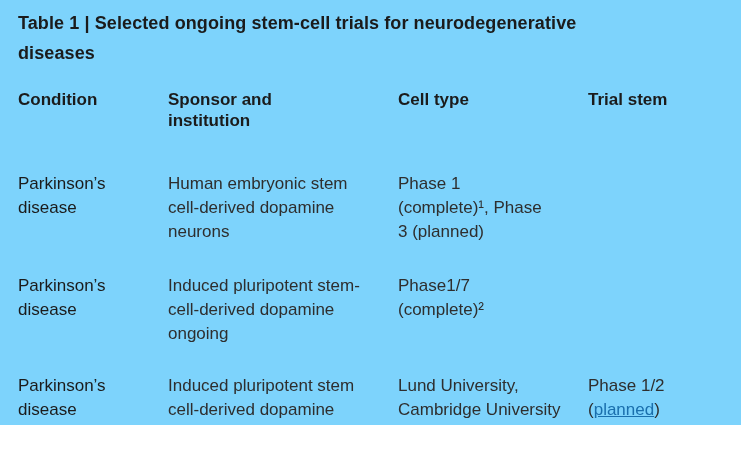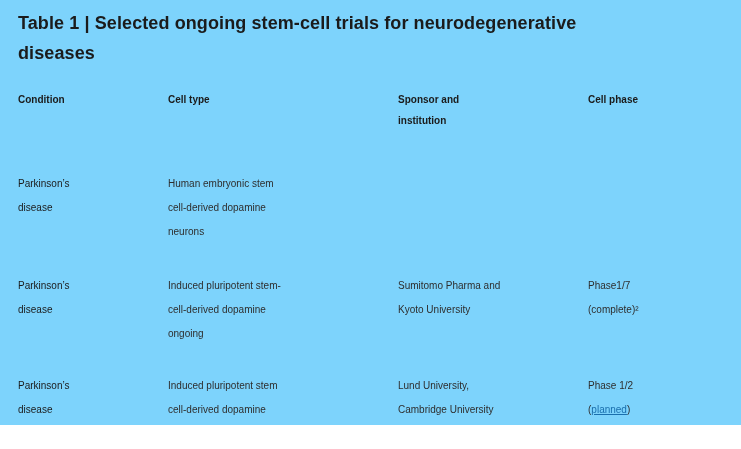--- a/index.html
+++ b/index.html
@@ -18,21 +18,21 @@
     line-height:30px;
     color:#1b1b1b;
     white-space:pre-line;
     letter-spacing:0.1px;
   }
   .grid {
     display:grid;
     grid-template-columns:150px 230px 190px 1fr;
   }
   .cell {
-    font-size:10px;
+    font-size:17px;
     line-height:24px;
     color:#2e2e2e;
     white-space:pre-line;
     padding-right:12px;
   }
   .th {
     font-weight:700;
     color:#1b1b1b;
     line-height:21px;
   }
@@ -53,42 +53,43 @@
 </head>
 <body>
 
 <div class="doc">
 
   <h1 class="title">Table 1 | Selected ongoing stem-cell trials for neurodegenerative
 diseases</h1>
 
   <div class="grid header-row">
     <div class="cell th">Condition</div>
-    <div class="cell th">Cell type</div>
     <div class="cell th">Sponsor and
 institution</div>
-    <div class="cell th">Cell phase</div>
+    <div class="cell th">Cell type</div>
+    <div class="cell th">Trial stem</div>
   </div>
 
   <div class="grid row-1">
     <div class="cell condition">Parkinson’s
 disease</div>
     <div class="cell">Human embryonic stem
 cell-derived dopamine
 neurons</div>
+    <div class="cell">Phase 1
+(complete)¹, Phase
+3 (planned)</div>
   </div>
 
   <div class="grid row-2">
     <div class="cell condition">Parkinson’s
 disease</div>
     <div class="cell">Induced pluripotent stem-
 cell-derived dopamine
 ongoing</div>
-    <div class="cell">Sumitomo Pharma and
-Kyoto University</div>
     <div class="cell">Phase1/7
 (complete)²</div>
   </div>
 
   <div class="grid row-3">
     <div class="cell condition">Parkinson’s
 disease</div>
     <div class="cell">Induced pluripotent stem
 cell-derived dopamine
 neurons</div>

